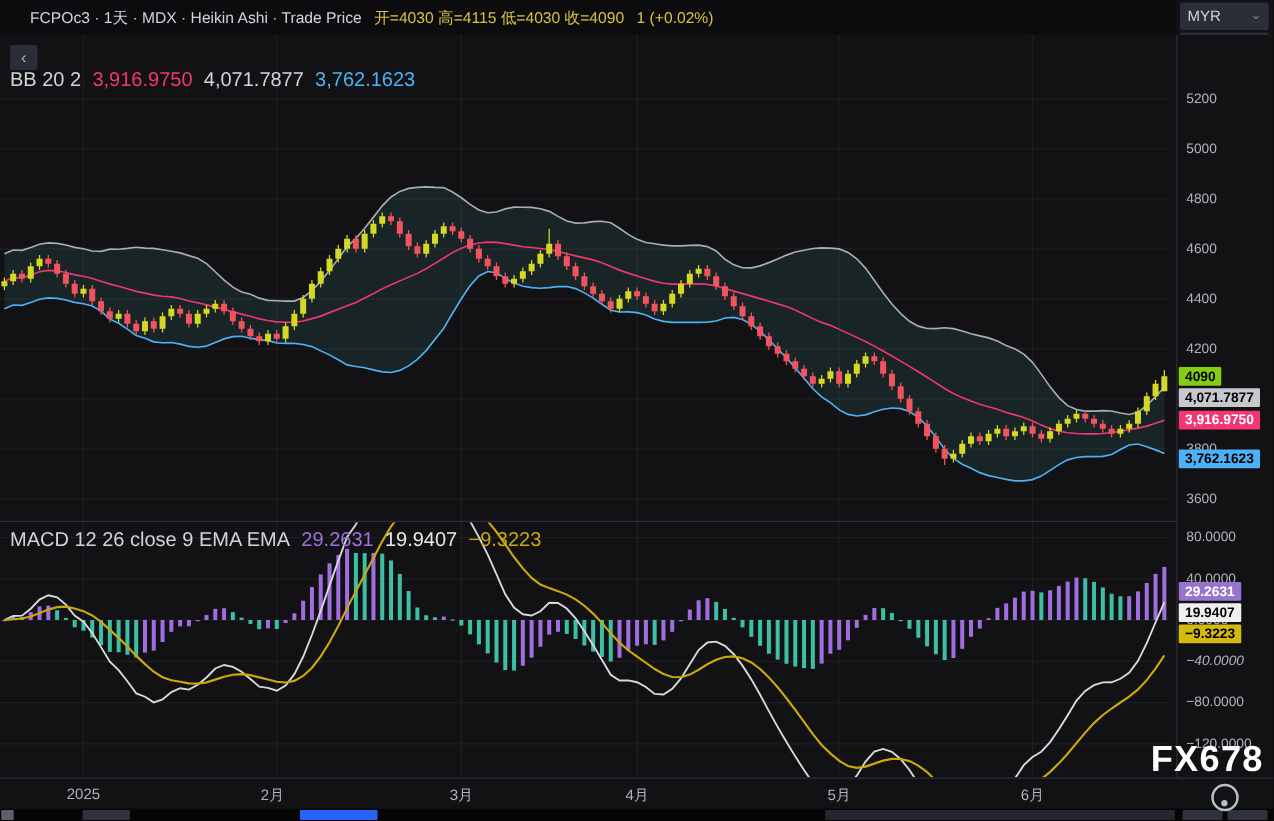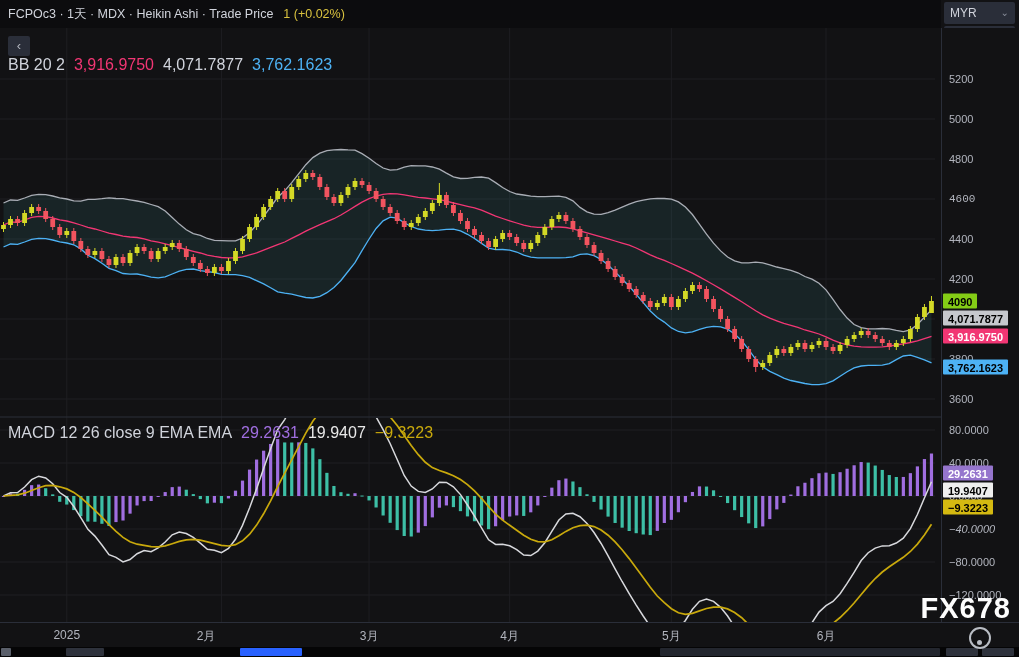--- a/index.html
+++ b/index.html
@@ -1,20 +1,20 @@
 <!DOCTYPE html>
 <html><head>
 <meta charset="utf-8">
 <style>
   html,body{margin:0;padding:0;background:#000;}
   .app{position:relative;width:1019px;height:657px;background:#121214;overflow:hidden;
        font-family:"Liberation Sans",sans-serif;-webkit-font-smoothing:antialiased;}
   
   .topbar{position:absolute;top:0;left:0;width:941px;height:28px;background:#0c0c0e;
-          display:flex;align-items:center;padding-left:8px;gap:10px;font-size:12.5px;
+          display:flex;align-items:center;padding-left:24px;gap:10px;font-size:12.5px;
           color:#d1d4dc;white-space:nowrap;box-sizing:border-box;}
   .topbar .ohlc,.topbar .chg{color:#d9c23f;}
   
   .dd{position:absolute;left:944px;width:71px;height:22px;background:#2a2e39;border-radius:2px;
       color:#d1d4dc;font-size:12px;display:flex;align-items:center;justify-content:space-between;
       padding:0 6px;box-sizing:border-box;cursor:pointer;}
   .dd1{top:2px}.dd2{top:26px}
   .dd .caret{color:#868b98;font-size:10px;line-height:10px;}
   
   .chart-area{position:absolute;top:28px;left:0;width:941px;height:594px;}
@@ -51,20 +51,21 @@
   .seg.s4{left:946px;width:32px;background:#2e323c;}
   .seg.s5{left:982px;width:32px;background:#2e323c;}
 </style>
 </head>
 <body>
 
 <div class="app">
 
   <div class="topbar">
     <span class="sym">FCPOc3 · 1天 · MDX · Heikin Ashi · Trade Price</span>
+    <span class="ohlc">开=4030 高=4115 低=4030 收=4090</span>
     <span class="chg">1 (+0.02%)</span>
   </div>
 
   <div class="dd dd1">
     <span>MYR</span>
     <span class="caret">⌄</span>
   </div>
   <div class="dd dd2">
     <span>t</span>
     <span class="caret">⌄</span>
@@ -527,21 +528,21 @@
       <span class="v purple">29.2631</span>
       <span class="v white">19.9407</span>
       <span class="v yellow">−9.3223</span>
     </div>
   </div>
 
   <div class="price-axis" id="price-axis">
       <div class="tick" style="top: 51px;">5200</div>
       <div class="tick" style="top: 91px;">5000</div>
       <div class="tick" style="top: 131px;">4800</div>
-      <div class="tick" style="top: 171px; font-family: Liberation Mono, monospace;">4600</div>
+      <div class="tick" style="top: 171px;">4600</div>
       <div class="tick" style="top: 211px;">4400</div>
       <div class="tick" style="top: 251px;">4200</div>
       <div class="tick" style="top: 291px;">4000</div>
       <div class="tick" style="top: 331px;">3800</div>
       <div class="tick" style="top: 371px;">3600</div>
       <div class="tick" style="top: 402px;">80.0000</div>
       <div class="tick" style="top: 435px; text-align: center;">40.0000</div>
       <div class="tick" style="top: 468px;">0.0000</div>
       <div class="tick" style="top: 501px; font-style: italic;">−40.0000</div>
       <div class="tick" style="top: 534px;">−80.0000</div>
@@ -550,21 +551,21 @@
       <div class="tag" style="top: 290px; background: rgb(198, 200, 205); color: rgb(0, 0, 0);">4,071.7877</div>
       <div class="tag" style="top: 308px; background: rgb(242, 54, 116); color: rgb(255, 255, 255);">3,916.9750</div>
       <div class="tag" style="top: 339px; background: rgb(77, 178, 245); color: rgb(0, 0, 0);">3,762.1623</div>
       <div class="tag" style="top: 445px; background: rgb(149, 117, 205); color: rgb(255, 255, 255);">29.2631</div>
       <div class="tag" style="top: 462px; background: rgb(239, 239, 239); color: rgb(0, 0, 0);">19.9407</div>
       <div class="tag" style="top: 479px; background: rgb(212, 185, 17); color: rgb(0, 0, 0);">−9.3223</div>
     </div>
 
   <div class="time-axis" id="time-axis">
       <div class="tlabel" style="left: 66.7707px;">2025</div>
-      <div class="tlabel" style="left: 206px;">2月</div>
+      <div class="tlabel" style="left: 218px;">2月</div>
       <div class="tlabel" style="left: 369.064px;">3月</div>
       <div class="tlabel" style="left: 509.665px;">4月</div>
       <div class="tlabel" style="left: 671.357px;">5月</div>
       <div class="tlabel" style="left: 826.019px;">6月</div>
     </div>
 
   <div class="watermark">FX678</div>
   <div class="wm-logo">
       <div class="dot"></div>
     </div>

